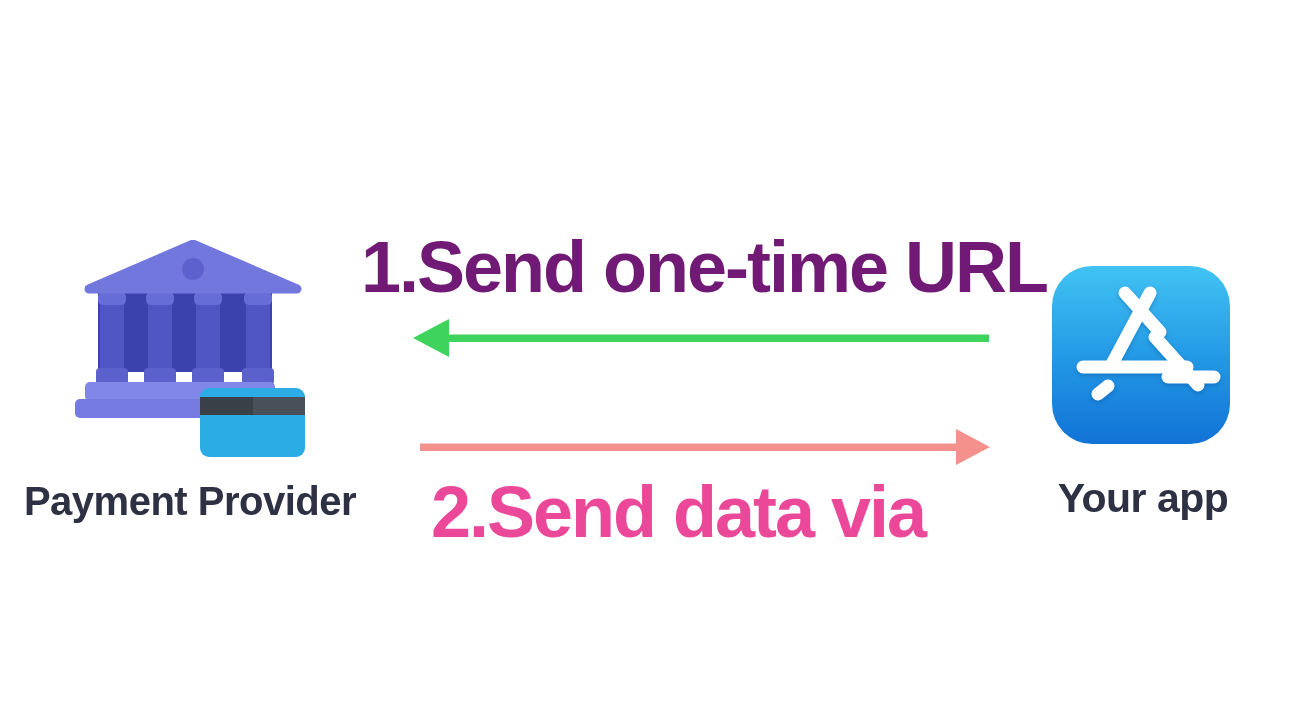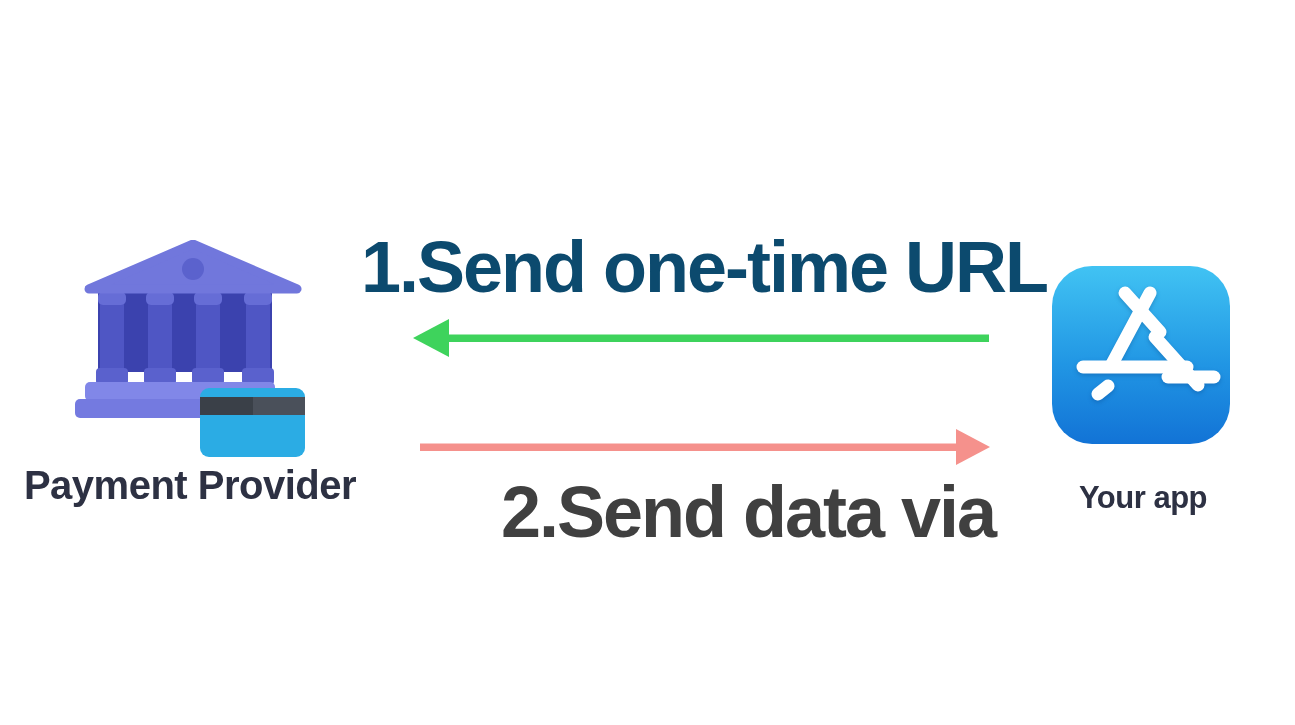--- a/index.html
+++ b/index.html
@@ -13,41 +13,42 @@
   .abs{position:absolute;}
 
   
   .node-label{
     position:absolute;
     font-weight:700;
     color:#2d3143;
     white-space:nowrap;
     transform:translateX(-50%);
     letter-spacing:-0.5px;
+    margin-top:16px;
   }
   #pp-label{left:190px;top:463px;font-size:40px;}
-  #app-label{left:1143px;top:480px;font-size:31px;}
+  #app-label{left:1143px;top:459px;font-size:41px;}
 
   
   .flow-text{
     position:absolute;
     font-weight:700;
     white-space:nowrap;
     transform:translateX(-50%);
     letter-spacing:-2px;
   }
   #step1-text{
     left:704px;top:231px;
     font-size:72px;line-height:72px;
-    color:#0c4a6e;
+    color:#701a75;
   }
   #step2-text{
-    left:748px;top:472px;
+    left:678px;top:472px;
     font-size:72px;line-height:80px;
-    color:#404040;
+    color:#ec4899;
     text-align:right;
   }
 
   
   .app-tile{
     position:absolute;
     left:1052px;top:266px;
     width:178px;height:178px;
     border-radius:40px;
     background:linear-gradient(180deg,#41c3f3 0%,#2196e4 55%,#1273d6 100%);

